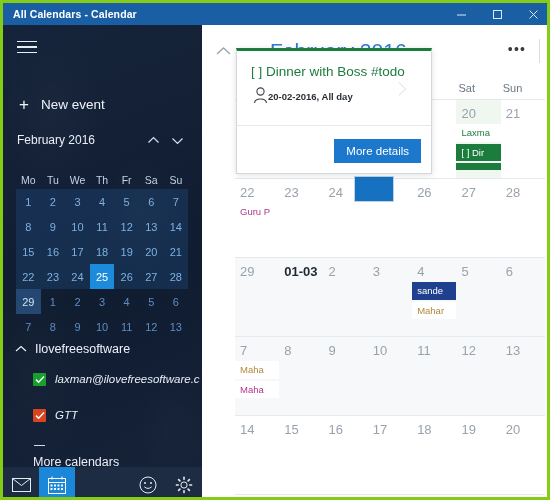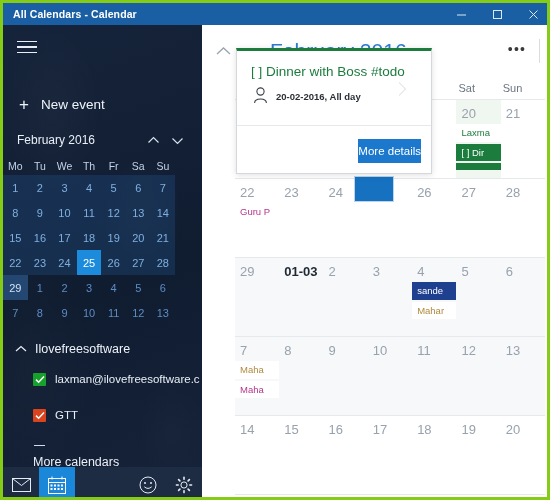--- a/index.html
+++ b/index.html
@@ -80,23 +80,24 @@
     padding-left: 14px; color: #e9eff7; font-size: 12px;
   }
   .mini-head .mh-title { flex: 1; }
   .mini-nav { display: flex; gap: 2px; padding-right: 14px; }
   .mini-nav button {
     background: none; border: none; color: #d6e2f0;
     width: 22px; height: 20px; cursor: pointer; padding: 0;
     display: flex; align-items: center; justify-content: center;
   }
   .mini-grid {
-    margin-top: 6px;
+    margin-top: 20px;
     display: grid;
     grid-template-columns: repeat(7, 24.6px);
+    padding-left: 13px;
     row-gap: 0;
   }
   .mini-dow {
     height: 18px; display: flex; align-items: center; justify-content: center;
     color: #c3d2e6; font-size: 10.5px;
   }
   .mini-day {
     height: 25px; display: flex; align-items: center; justify-content: center;
     font-size: 11px; color: #5d8dc4; position: relative;
   }
@@ -116,21 +117,21 @@
   .cal-row {
     display: flex; align-items: center; height: 36px;
     padding-left: 30px; color: #e9eff7; font-size: 11.5px;
   }
   .cb {
     width: 13px; height: 13px; border-radius: 1px;
     display: flex; align-items: center; justify-content: center;
     margin-right: 9px; flex: 0 0 auto;
     color: #fff; font-size: 10px; line-height: 1;
   }
-  .cal-row .cname { white-space: nowrap; overflow: hidden; }
+  .cal-row .cname { white-space: nowrap; overflow: hidden; font-style: italic; }
   .more-cal-dash {
     position: absolute; top: 108px; left: 31px;
     width: 11px; height: 1px; background: #cfdcec;
   }
   .more-cals {
     position: absolute; top: 118px; left: 30px;
     color: #e9eff7; font-size: 12.5px;
   }
 
   
@@ -225,28 +226,28 @@
     border: 1px solid #d4d8dc;
     border-top: 3px solid #1c7c3e;
     box-shadow: 0 1px 6px rgba(0,0,0,.13);
     z-index: 30;
   }
   .popup-title {
     color: #1c7c3e; font-size: 13.5px; padding: 13px 10px 0 14px;
     white-space: nowrap; overflow: hidden;
   }
   .popup-meta {
-    display: flex; align-items: center; gap: 8px;
+    display: flex; align-items: center; 
     padding: 8px 10px 0 16px; font-size: 9.5px; color: #2a2f35; font-weight: bold;
   }
   .popup-sep { position:absolute; left:0; top: 74px; width:100%; height:1px; background:#e6e9ec; }
   .more-details {
     position: absolute; right: 10px; bottom: 10px;
     background: #1b78cd; color: #fff; border: none; cursor: pointer;
-    font-size: 11.5px; padding: 6px 0;
+    font-size: 11.5px; padding: 6px 12px;
   }
   .popup-tail {
     position: absolute; left: 196px; top: 57px;
     width: 0; height: 0;
     border-top: 7px solid transparent;
     border-bottom: 7px solid transparent;
     border-left: 7px solid #ffffff;
     filter: drop-shadow(1px 0 0 #d4d8dc);
     z-index: 31;
   }

